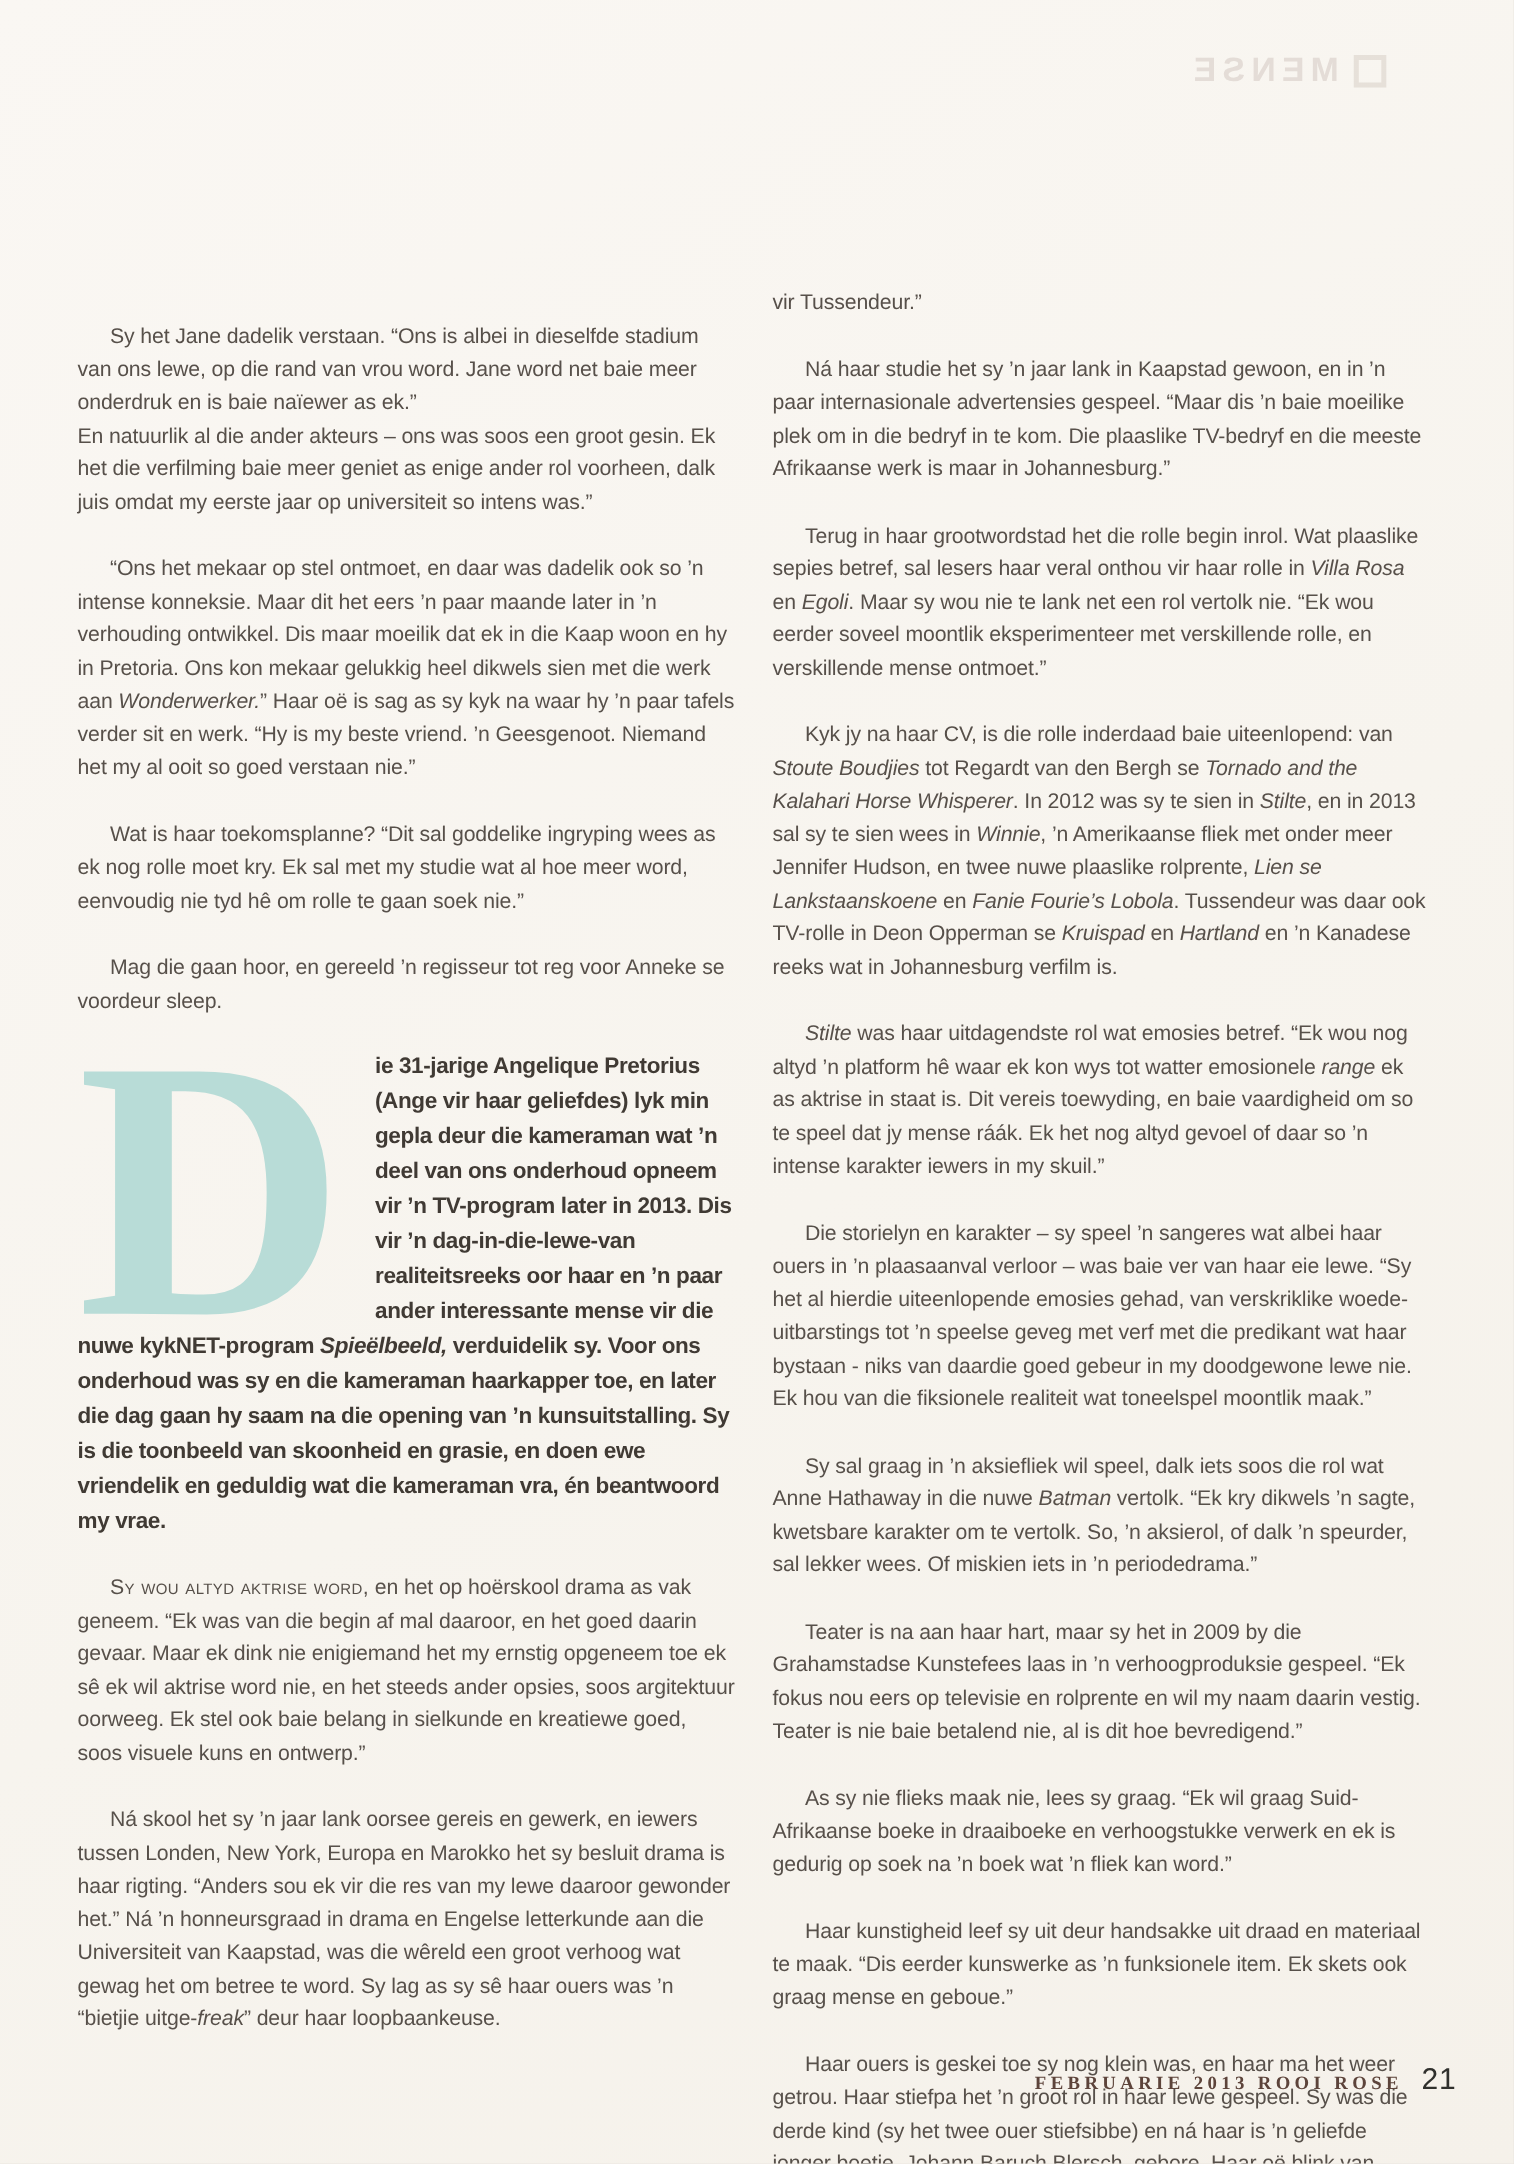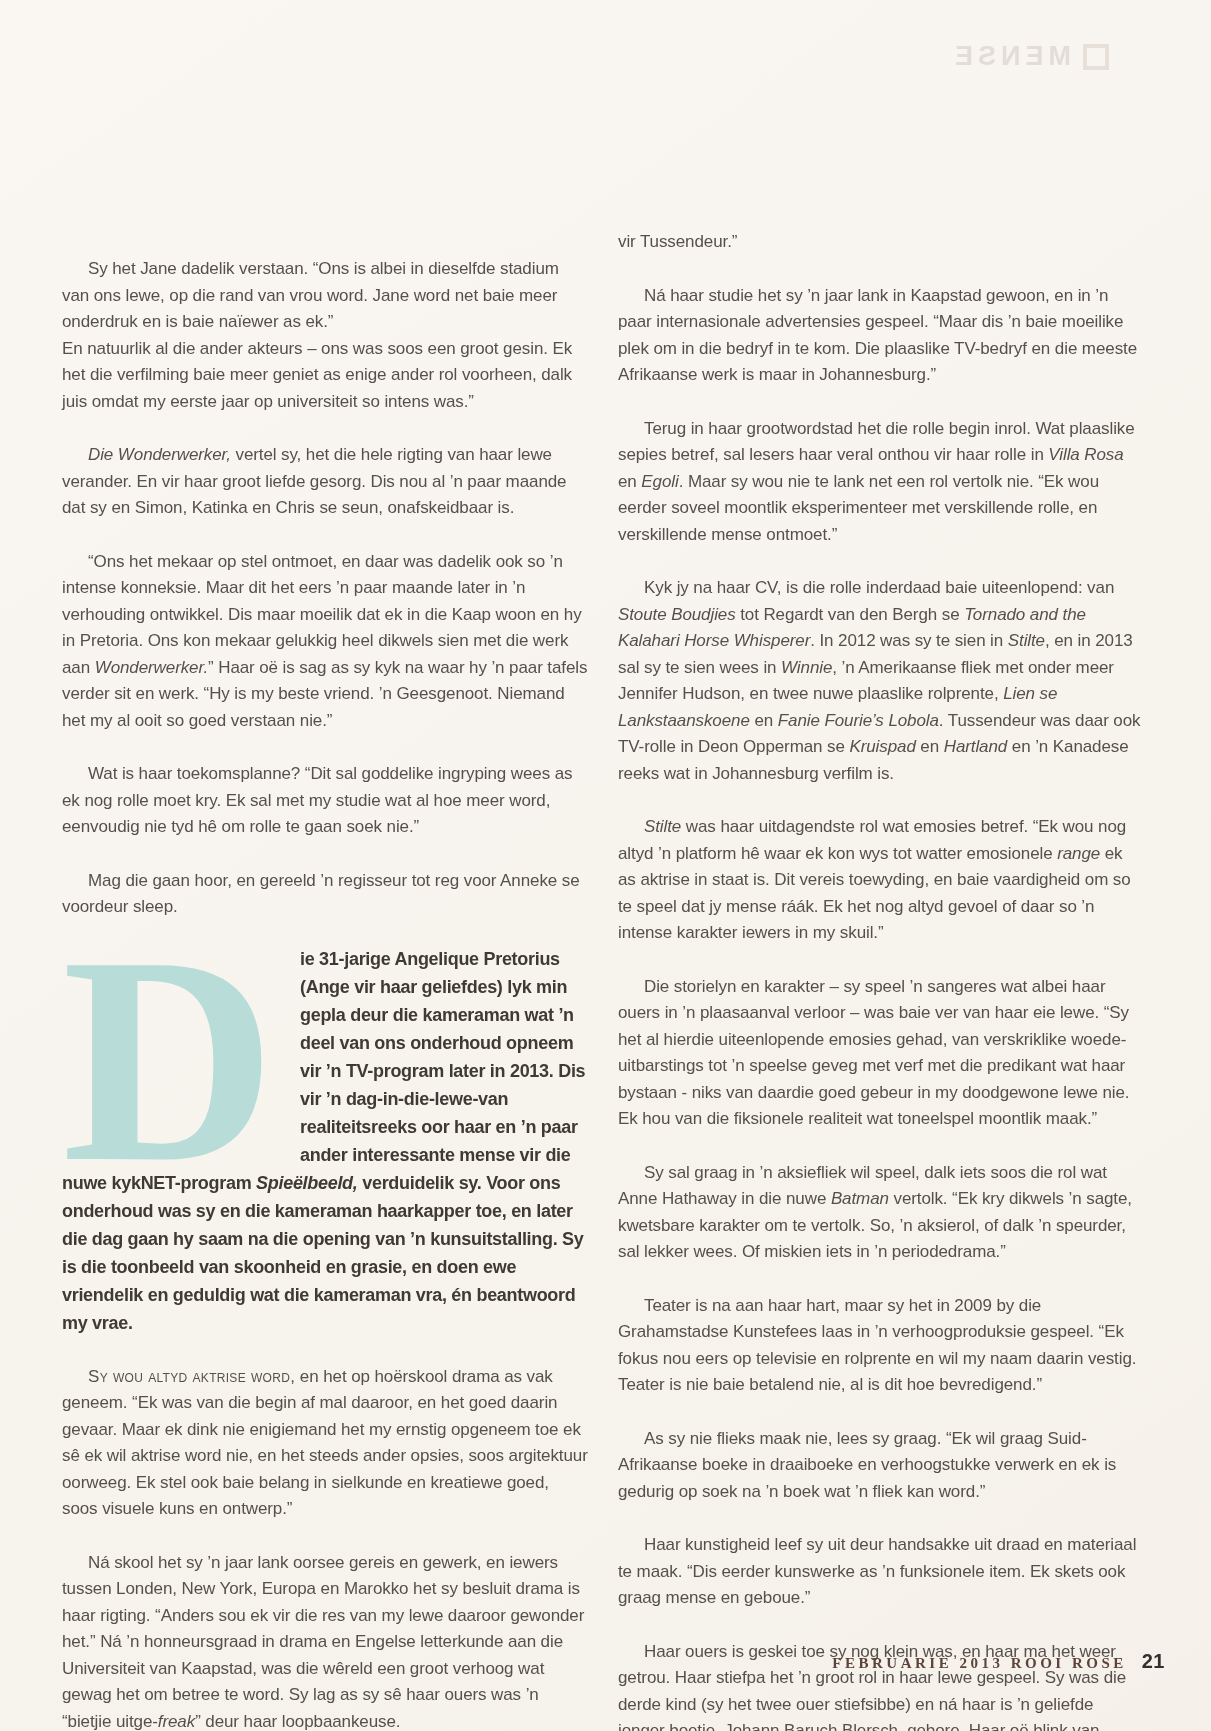--- a/index.html
+++ b/index.html
@@ -53,22 +53,22 @@
     display:flex;align-items:baseline;gap:15px;
   }
   .footer-issue{
     font-family:"Liberation Serif",serif;
     font-weight:bold;
     font-size:15px;
     letter-spacing:3.5px;
     color:#5d443b;
   }
   .footer-num{
-    font-size:20px;
-    font-weight:bold;
+    font-size:24px;
+    font-weight:normal;
     color:#30302d;
     letter-spacing:0.5px;
   }
   .showthrough{
     position:absolute;
     top:41px;left:950px;
     display:flex;align-items:center;gap:12px;
     transform:scaleX(-1);
     color:rgba(168,148,138,0.25);
     font-weight:bold;
@@ -89,21 +89,20 @@
 <div class="page">
 
   <div class="showthrough">
     <span class="st-box"></span>
     <span>MENSE</span>
   </div>
 
   <div class="col col-left">
       <p class="para indent"><span>Sy het Jane dadelik verstaan. “Ons is albei in dieselfde stadium van ons lewe, op die rand van vrou word. Jane word net baie meer onderdruk en is baie naïewer as ek.”</span></p>
       <p class="para"><span>En natuurlik al die ander akteurs – ons was soos een groot gesin. Ek het die verfilming baie meer geniet as enige ander rol voorheen, dalk juis omdat my eerste jaar op universiteit so intens was.”</span></p>
-      <p class="para indent"><span class="it">Die Wonderwerker,</span><span> vertel sy, het die hele rigting van haar lewe verander. En vir haar groot liefde gesorg. Dis nou al ’n paar maande dat sy en Simon, Katinka en Chris se seun, onafskeidbaar is.</span></p>
       <p class="para indent"><span>“Ons het mekaar op stel ontmoet, en daar was dadelik ook so ’n intense konneksie. Maar dit het eers ’n paar maande later in ’n verhouding ontwikkel. Dis maar moeilik dat ek in die Kaap woon en hy in Pretoria. Ons kon mekaar gelukkig heel dikwels sien met die werk aan </span><span class="it">Wonderwerker.</span><span>” Haar oë is sag as sy kyk na waar hy ’n paar tafels verder sit en werk. “Hy is my beste vriend. ’n Geesgenoot. Niemand het my al ooit so goed verstaan nie.”</span></p>
       <p class="para indent"><span>Wat is haar toekomsplanne? “Dit sal goddelike ingryping wees as ek nog rolle moet kry. Ek sal met my studie wat al hoe meer word, eenvoudig nie tyd hê om rolle te gaan soek nie.”</span></p>
       <p class="para indent"><span>Mag die gaan hoor, en gereeld ’n regisseur tot reg voor Anneke se voordeur sleep.</span></p>
       <p class="para lead"><span class="dropcap">D</span><span>ie 31-jarige Angelique Pretorius (Ange vir haar geliefdes) lyk min gepla deur die kameraman wat ’n deel van ons onderhoud opneem vir ’n TV-program later in 2013. Dis vir ’n dag-in-die-lewe-van realiteitsreeks oor haar en ’n paar ander interessante mense vir die nuwe kykNET-program </span><span class="it">Spieëlbeeld,</span><span> verduidelik sy. Voor ons onderhoud was sy en die kameraman haarkapper toe, en later die dag gaan hy saam na die opening van ’n kunsuitstalling. Sy is die toonbeeld van skoonheid en grasie, en doen ewe vriendelik en geduldig wat die kameraman vra, én beantwoord my vrae.</span></p>
       <p class="para indent"><span class="sc">Sy wou altyd aktrise word,</span><span> en het op hoërskool drama as vak geneem. “Ek was van die begin af mal daaroor, en het goed daarin gevaar. Maar ek dink nie enigiemand het my ernstig opgeneem toe ek sê ek wil aktrise word nie, en het steeds ander opsies, soos argitektuur oorweeg. Ek stel ook baie belang in sielkunde en kreatiewe goed, soos visuele kuns en ontwerp.”</span></p>
       <p class="para indent"><span>Ná skool het sy ’n jaar lank oorsee gereis en gewerk, en iewers tussen Londen, New York, Europa en Marokko het sy besluit drama is haar rigting. “Anders sou ek vir die res van my lewe daaroor gewonder het.” Ná ’n honneursgraad in drama en Engelse letterkunde aan die Universiteit van Kaapstad, was die wêreld een groot verhoog wat gewag het om betree te word. Sy lag as sy sê haar ouers was ’n “bietjie uitge-</span><span class="it">freak</span><span>” deur haar loopbaankeuse.</span></p>
     </div>
 
   <div class="col col-right">
       <p class="para"><span>vir Tussendeur.”</span></p>

